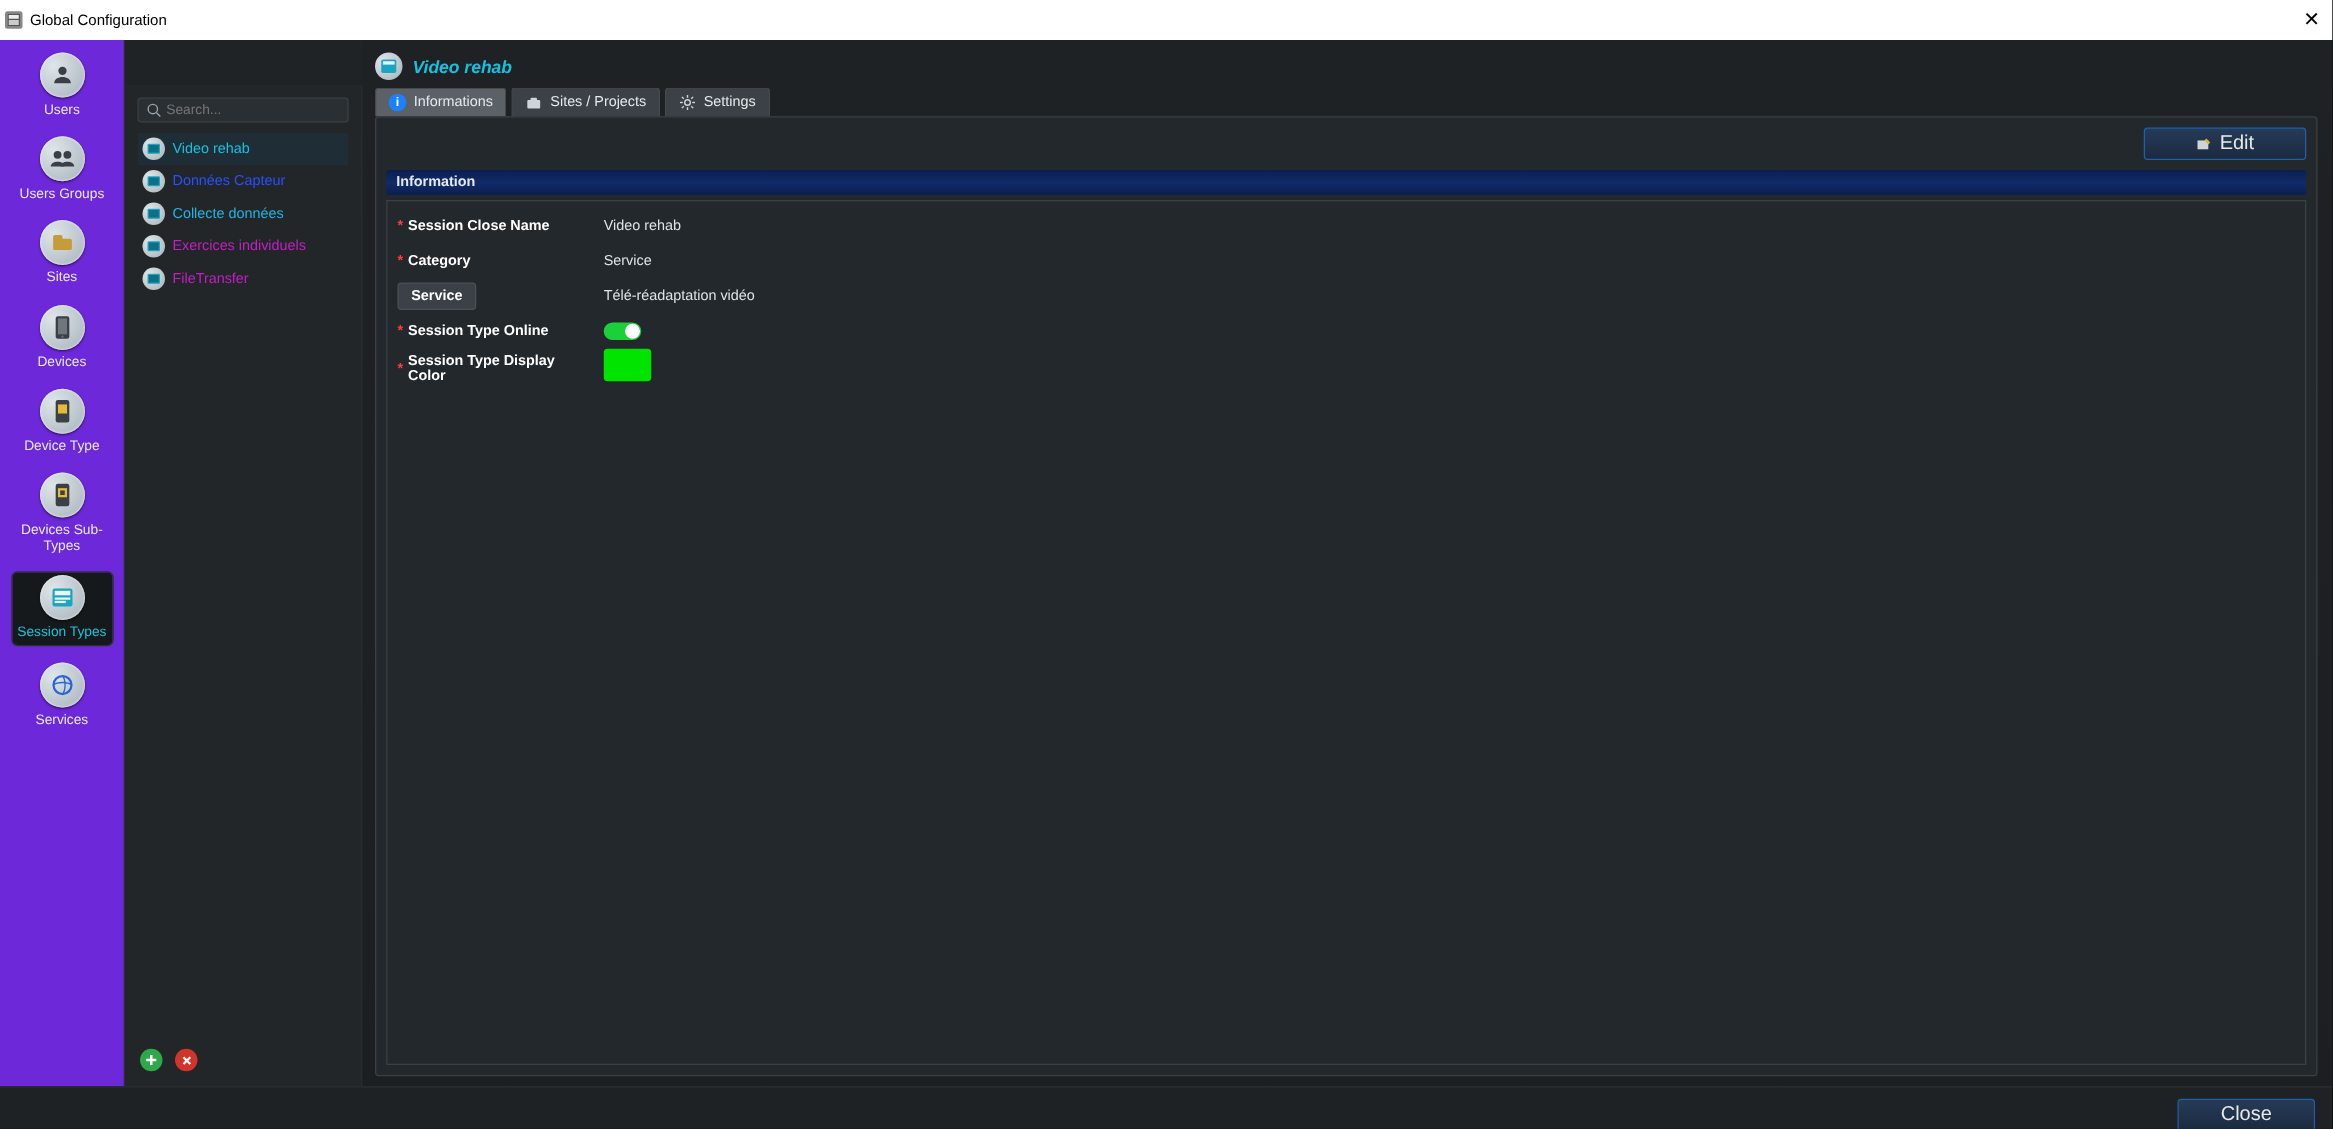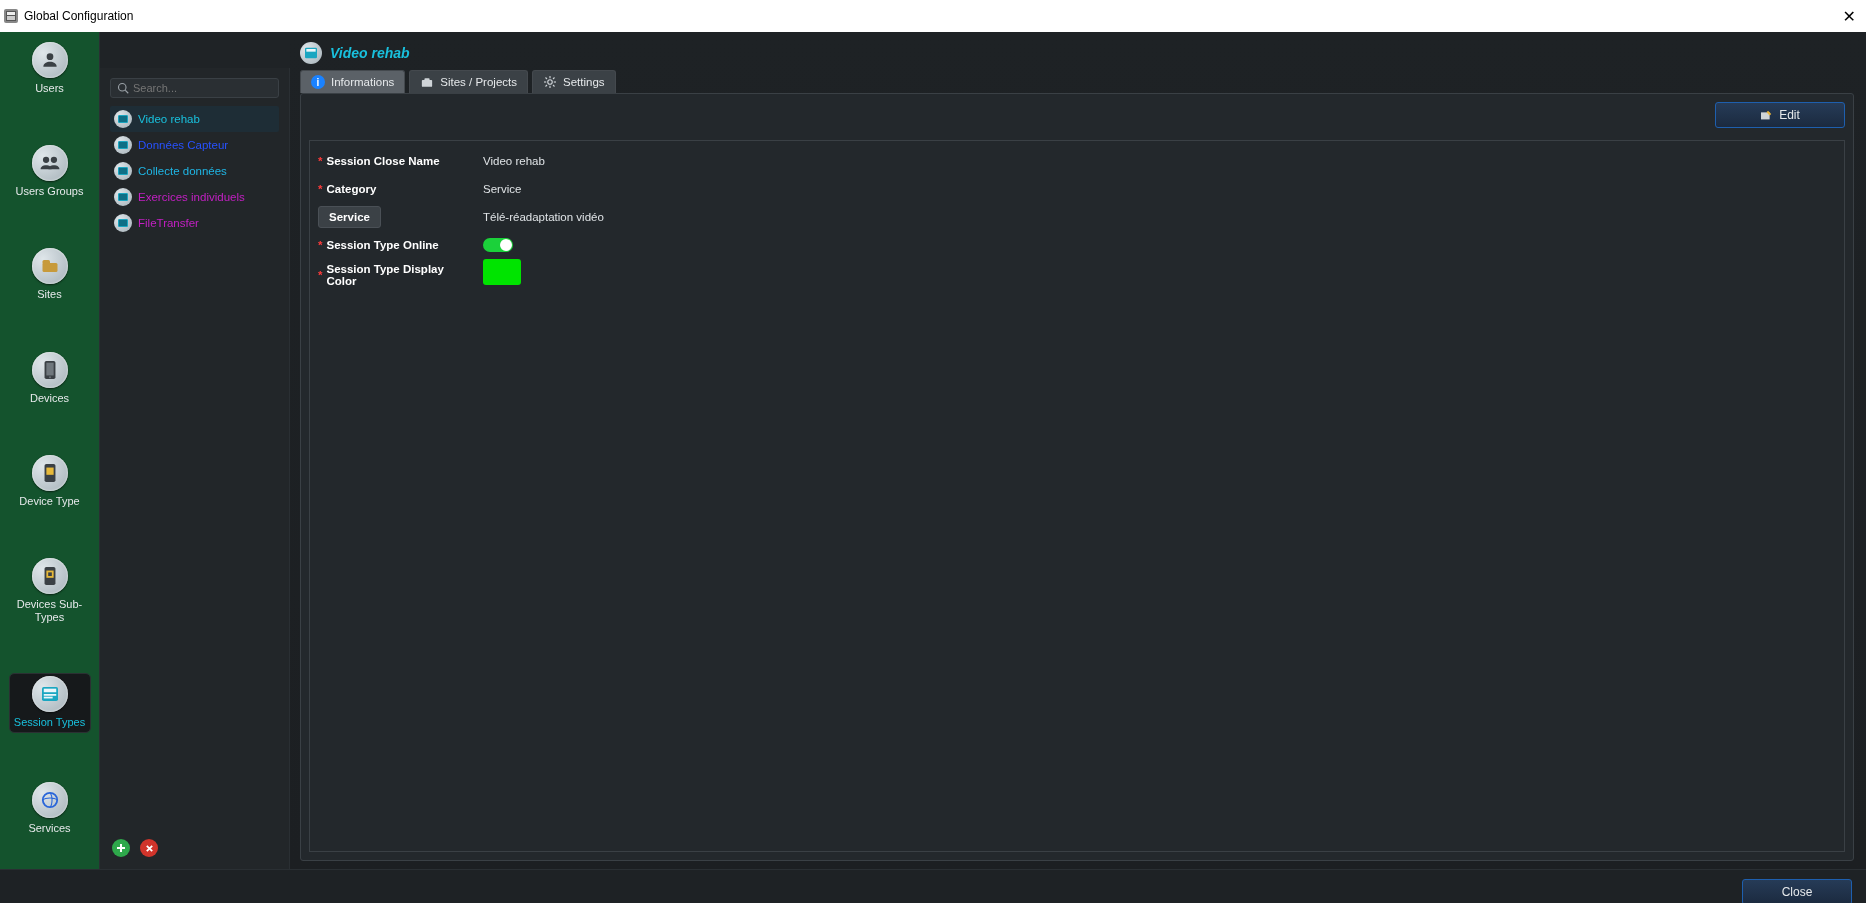--- a/index.html
+++ b/index.html
@@ -4,21 +4,21 @@
 <style>
   * { box-sizing: border-box; margin: 0; padding: 0; }
   html, body { width: 100%; height: 100%; font-family: "Segoe UI", Arial, sans-serif; font-size: 12px; background: #000; color: #fff; overflow: hidden; }
   
   .titlebar { height: 22px; background: #fff; color: #000; display: flex; align-items: center; padding: 16px 4px; }
   .titlebar .icon { width: 14px; height: 14px; background: #888; border-radius: 2px; margin-right: 6px; display: inline-flex; align-items:center; justify-content:center; }
   .titlebar .close-x { margin-left: auto; font-size: 16px; font-weight: 300; padding: 0 6px; cursor: pointer; }
   
   .app { display: flex; height: calc(100% - 22px); flex-direction: column; background: #1f2326; }
   .main-row { flex: 1 1 auto; display: flex; min-height: 0; }
-  .left-nav { width: 100px; background: #14532d; display: flex; flex-direction: column; align-items: center; padding-top: 10px; border-right: 1px solid #2a2f33; gap: 36px; }
+  .left-nav { width: 100px; background: #6d28d9; display: flex; flex-direction: column; align-items: center; padding-top: 10px; border-right: 1px solid #2a2f33; }
   .nav-item { width: 80px; display: flex; flex-direction: column; align-items: center; margin-bottom: 14px; cursor: pointer; text-align: center; }
   .nav-item.active { outline: 1px solid #2b3033; background: #16191b; border-radius: 4px; padding: 2px 0; }
   .nav-item.active .nav-label { color: #19c0dd; }
   .nav-circle { width: 36px; height: 36px; border-radius: 50%; background: radial-gradient(circle at 30% 30%, #dfe6ea, #a5b1b8); display: flex; align-items: center; justify-content: center; margin-bottom: 4px; box-shadow: inset 0 0 2px #fff, 0 1px 2px rgba(0,0,0,.6); }
   .nav-label { color: #e6e9eb; font-size: 11px; line-height: 1.2; }
   
   .list-col { width: 190px; background: #222629; display: flex; flex-direction: column; padding: 10px; border-right: 1px solid #2a2f33; margin-top: 36px; }
   .search-wrap { display: flex; align-items: center; border: 1px solid #3a4045; border-radius: 3px; padding: 2px 6px; background: #2a2f33; margin-bottom: 8px; }
   .search-wrap .mag { width: 14px; height: 14px; margin-right: 4px; display:inline-flex; align-items:center; justify-content:center; }
   .search-wrap input { flex: 1; background: transparent; border: none; outline: none; color: #cfd4d8; font-size: 11px; }
@@ -40,21 +40,21 @@
   .page-header { display: flex; align-items: center; gap: 8px; margin-bottom: 6px; }
   .page-header .ph-icon { width: 22px; height: 22px; border-radius: 50%; background: radial-gradient(circle at 30% 30%, #dfe6ea, #a5b1b8); display:flex; align-items:center; justify-content:center; }
   .ph-title { color:#19c0dd; font-style: italic; font-weight: bold; font-size: 14px; }
   .tabs { display: flex; gap: 4px; }
   .tab { display: flex; align-items: center; gap: 6px; padding: 4px 10px; border-radius: 3px 3px 0 0; background: #3b4146; color: #e6e9eb; cursor: pointer; font-size: 11.5px; border: 1px solid #44494e; border-bottom: none; }
   .tab.active { background: #5b6167; }
   .tab-icon { width: 14px; height: 14px; display:inline-flex; align-items:center; justify-content:center; }
   .ti-info { background:#1a82ff; border-radius:50%; color:#fff; font-weight:bold; font-size:10px; }
   .panel { flex: 1; border: 1px solid #3a4045; border-radius: 3px; background: #23282c; display:flex; flex-direction:column; padding: 8px; min-height:0; }
   .edit-row { display:flex; justify-content:flex-end; margin-bottom: 8px; }
-  .btn { display:flex; align-items:center; justify-content:center; gap:6px; min-width:130px; height:26px; padding:0 14px; border:1px solid #1e5fae; border-radius:3px; background: linear-gradient(#263b57, #1b2a3f); color:#e6e9eb; cursor:pointer; font-size:12px; }
+  .btn { display:flex; align-items:center; justify-content:center; gap:6px; min-width:130px; height:26px; padding:0 14px; border:1px solid #1e5fae; border-radius:3px; background: linear-gradient(#263b57, #1b2a3f); color:#e6e9eb; cursor:pointer; font-size:16px; }
   .section-title { background: linear-gradient(#0b1e4e, #112b6a, #0b1e4e); color: #e6e9eb; font-weight: bold; font-size: 11.5px; padding: 4px 8px; border-radius: 2px; }
   .info-body { flex:1; border:1px solid #3a4045; padding: 6px 8px; margin-top: 4px; overflow:auto; }
   .field-row { display:flex; align-items:center; min-height: 28px; gap: 10px; }
   .field-label { width: 155px; font-weight: bold; font-size: 11.5px; display:flex; align-items:center; gap:4px; }
   .req { color:#ff3b3b; font-weight:bold; }
   .field-val { font-size: 11.5px; color:#dfe3e6; }
   .chip { display:inline-block; padding: 4px 10px; background:#3b4146; border:1px solid #4a5056; border-radius:3px; font-size:11.5px; }
   .toggle { width: 30px; height: 14px; border-radius: 8px; position: relative; }
   .toggle.on { background:#1bd13a; }
   .toggle .knob { position:absolute; top:1px; width:12px; height:12px; border-radius:50%; background:#fff; }
@@ -268,20 +268,21 @@
           <div class="btn">
             <span>
               <svg width="13" height="11" viewBox="0 0 16 14">
                   <rect x="1" y="3" width="11" height="9" fill="#cfd4d8"></rect>
                   <path d="M10 1l4 4-2 2-4-4z" fill="#e6b23a"></path>
                 </svg>
             </span>
             <span>Edit</span>
           </div>
         </div>
+        <div class="section-title">Information</div>
         <div class="info-body">
           <div class="field-row">
             <div class="field-label">
                 <span class="req">*</span>
                 <span>Session Close Name</span>
               </div>
             <div class="field-val">Video rehab</div>
           </div>
           <div class="field-row">
             <div class="field-label">

